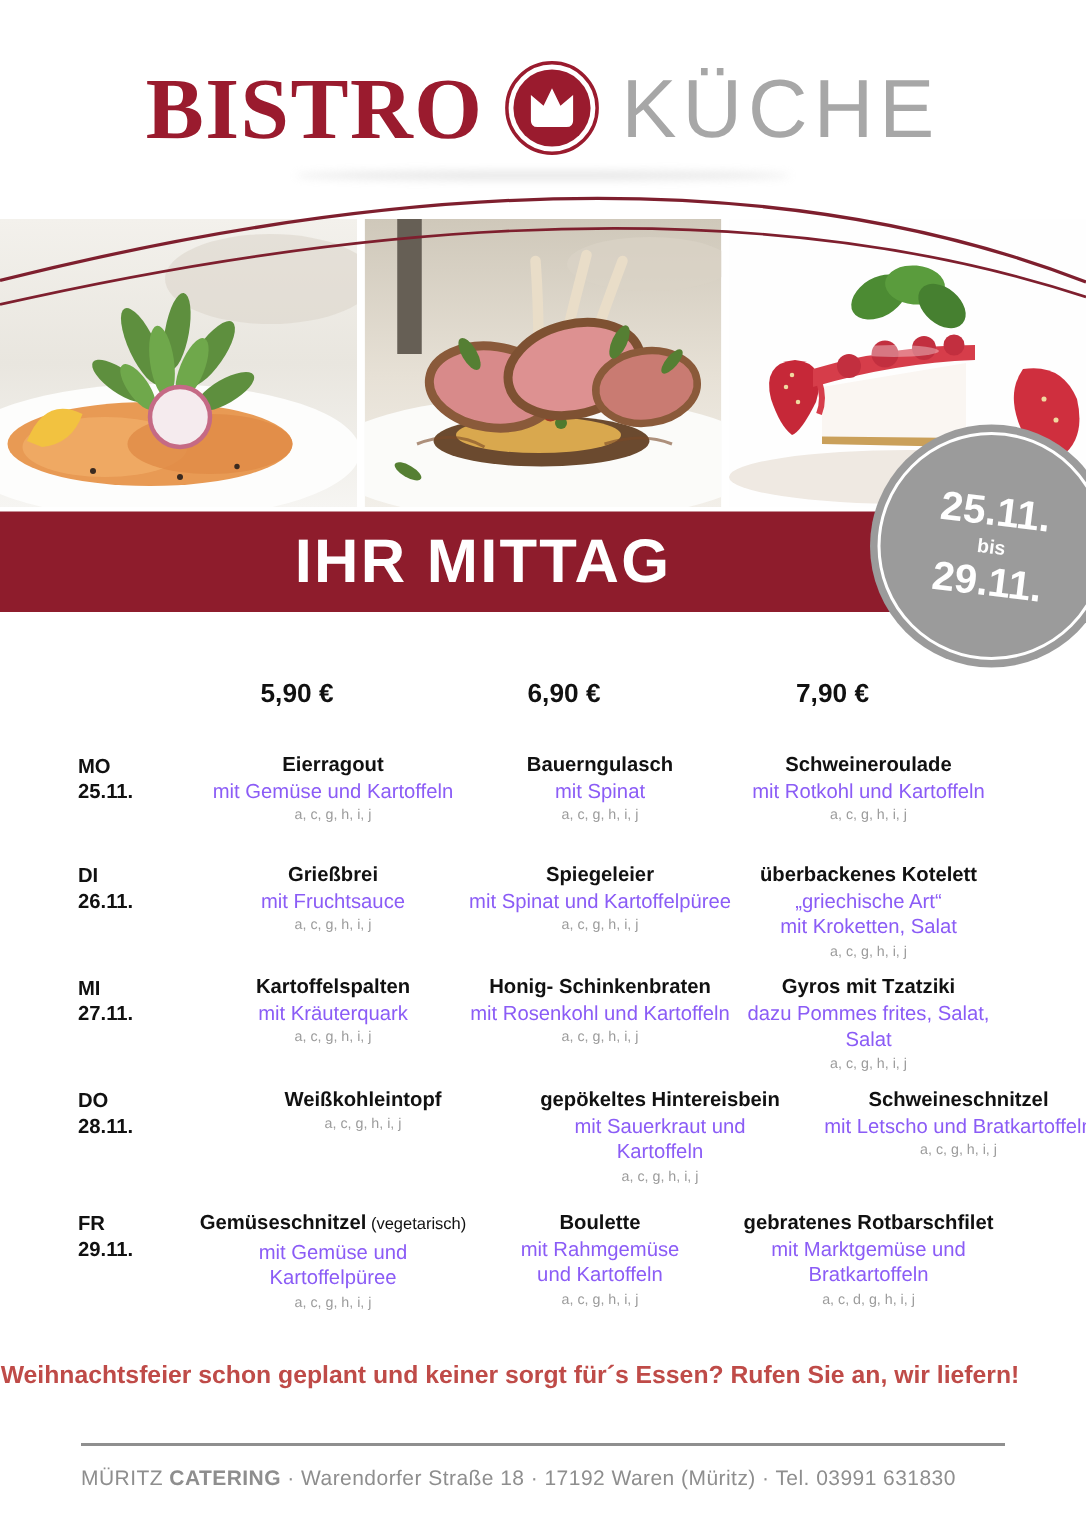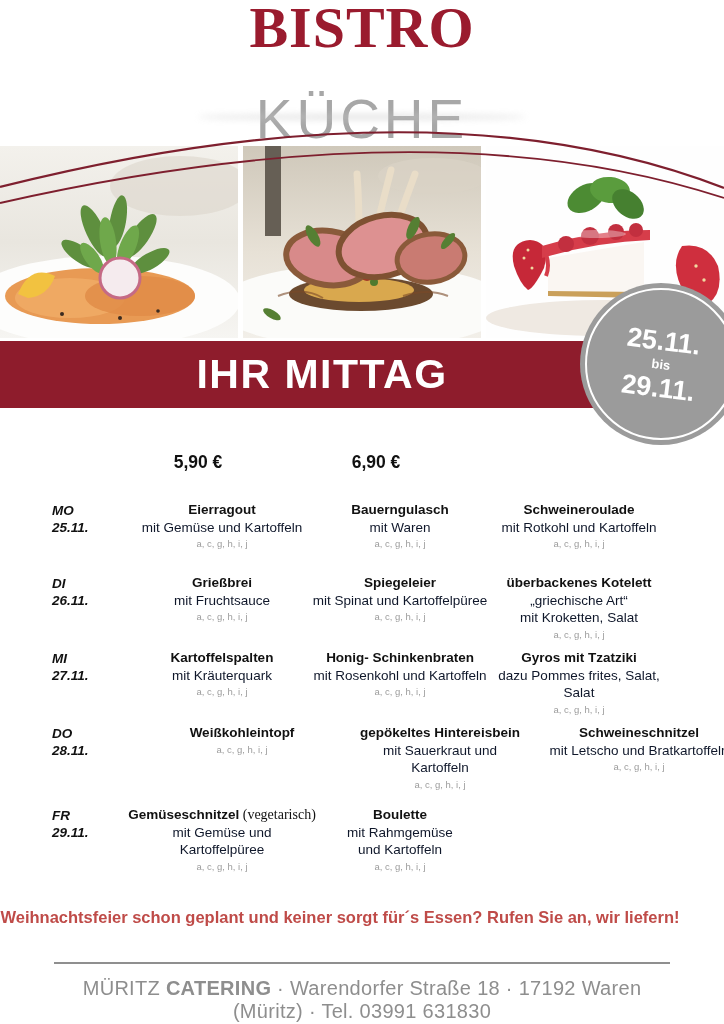--- a/index.html
+++ b/index.html
@@ -1,21 +1,21 @@
 <!DOCTYPE html>
 <html><head>
 <meta charset="utf-8">
 <style>
   * { margin:0; padding:0; box-sizing:border-box; }
   body { background:#ffffff; font-family:"Liberation Sans","DejaVu Sans",sans-serif; }
   .page{ position:relative; width:724px; height:1024px; background:#fff; overflow:hidden; margin:0 auto; }
 
   
   .logo-row{ position:absolute; top:32px; left:0; right:0; height:80px;
-    display:flex; align-items:center; justify-content:center; gap:13px;flex-direction:column; }
+    display:flex; align-items:center; justify-content:center; gap:13px; }
   .brand-left{ font-family:"Liberation Serif","DejaVu Serif",serif; font-weight:700;
     font-size:58px; color:#9a1b2e; letter-spacing:1px; }
   .brand-right{ font-family:"Liberation Sans",sans-serif; font-weight:400;
     font-size:55px; color:#a7a7a7; letter-spacing:4px;text-align:center; }
   .crown-badge{ width:66px; height:66px; display:block; }
   .logo-shadow{ position:absolute; top:114px; left:50%; transform:translateX(-50%);
     width:330px; height:6px; background:#c9c9c9; border-radius:50%; filter:blur(3px); opacity:.45; }
 
   
   .photo-strip{ position:absolute; top:146px; left:0; width:724px; height:192px;
@@ -41,34 +41,34 @@
   .badge-bis{ font-size:13px; font-weight:700; line-height:17px; }
 
   
   .content{ position:absolute; top:444px; left:0; width:724px; padding-top:8px; }
   .grid{ display:grid; grid-template-columns:56px 180px 176px 182px; padding-left:52px; }
   .price-row{ margin-bottom:28px; }
   .price-cell{ text-align:center; font-size:17.5px; font-weight:700; color:#111; }
   .menu-row{ min-height:75px; }
   .menu-row:nth-child(1){ min-height:73px; }
   .menu-row:nth-child(4){ min-height:82px;gap:20px; }
-  .day-cell{ font-size:13.5px; font-weight:700; color:#111; line-height:17px; padding-top:1px;font-style:italic; }
+  .day-cell{ font-size:13.5px; font-weight:700; color:#111; line-height:17px; padding-top:1px; }
   .dish{ display:flex; flex-direction:column; align-items:center;margin-left:48px; }
   .dish > div{ white-space:nowrap; width:max-content; }
   .dish-title{ font-size:13.5px; font-weight:700; color:#111; line-height:17.5px; }
-  .title-note{ font-size:14px; font-weight:400;font-family:Liberation Serif, serif; }
-  .dish-desc{ font-size:13.5px; font-weight:400; color:#0f172a; line-height:17.5px;text-align:center; }
+  .title-note{ font-size:11px; font-weight:400; }
+  .dish-desc{ font-size:13.5px; font-weight:400; color:#8b5cf6; line-height:17.5px;text-align:center; }
   .dish-allergens{ font-size:9.5px; color:#9c9c9c; line-height:13px; margin-top:1px; }
 
   
   .announcement{ position:absolute; top:908px; left:0; width:680px; text-align:center;
     color:#bf4b48; font-size:16.5px; font-weight:700; }
   .footer{ position:absolute; top:962px; left:54px; right:54px; }
   .footer-rule{ border-top:2px solid #8f8f8f; }
-  .footer-text{ margin-top:13px; text-align:center; color:#8e8e8e; font-size:20px;
+  .footer-text{ margin-top:13px; color:#8e8e8e; font-size:14px;
     letter-spacing:.3px; }
   .footer-text b{ font-weight:700; }
 </style>
 </head>
 <body>
 
 <div class="page">
 
   <div class="logo-row">
     <span class="brand-left">BISTRO</span>
@@ -208,35 +208,36 @@
       <span class="badge-bis">bis</span>
       <span class="badge-date">29.11.</span>
     </div>
   </div>
 
   <div class="content">
     <div class="grid price-row">
       <div class="day-cell"></div>
       <div class="price-cell">5,90 €</div>
       <div class="price-cell">6,90 €</div>
+      <div class="price-cell">7,90 €</div>
     </div>
     <div id="menu-rows">
     <div class="grid menu-row">
       <div class="day-cell">
         <div>MO</div>
         <div>25.11.</div>
       </div>
       <div class="dish">
         <div class="dish-title">Eierragout</div>
         <div class="dish-desc">mit Gemüse und Kartoffeln</div>
             <div class="dish-allergens">a, c, g, h, i, j</div>
       </div>
       <div class="dish">
         <div class="dish-title">Bauerngulasch</div>
-        <div class="dish-desc">mit Waren</div>
+        <div class="dish-desc">mit Spinat</div>
             <div class="dish-allergens">a, c, g, h, i, j</div>
       </div>
       <div class="dish">
         <div class="dish-title">Schweineroulade</div>
         <div class="dish-desc">mit Rotkohl und Kartoffeln</div>
             <div class="dish-allergens">a, c, g, h, i, j</div>
       </div>
     </div>
 
     <div class="grid menu-row">
@@ -316,20 +317,26 @@
         <div class="dish-title">Gemüseschnitzel<span class="title-note"> (vegetarisch)</span></div>
         <div class="dish-desc">mit Gemüse und</div>
             <div class="dish-desc">Kartoffelpüree</div>
             <div class="dish-allergens">a, c, g, h, i, j</div>
       </div>
       <div class="dish">
         <div class="dish-title">Boulette</div>
         <div class="dish-desc">mit Rahmgemüse</div>
             <div class="dish-desc">und Kartoffeln</div>
             <div class="dish-allergens">a, c, g, h, i, j</div>
+      </div>
+      <div class="dish">
+        <div class="dish-title">gebratenes Rotbarschfilet</div>
+        <div class="dish-desc">mit Marktgemüse und</div>
+            <div class="dish-desc">Bratkartoffeln</div>
+            <div class="dish-allergens">a, c, d, g, h, i, j</div>
       </div>
     </div>
   </div>
   </div>
 
   <div class="announcement">Weihnachtsfeier schon geplant und keiner sorgt für´s Essen? Rufen Sie an, wir liefern!</div>
 
   <div class="footer">
     <div class="footer-rule"></div>
     <p class="footer-text">

